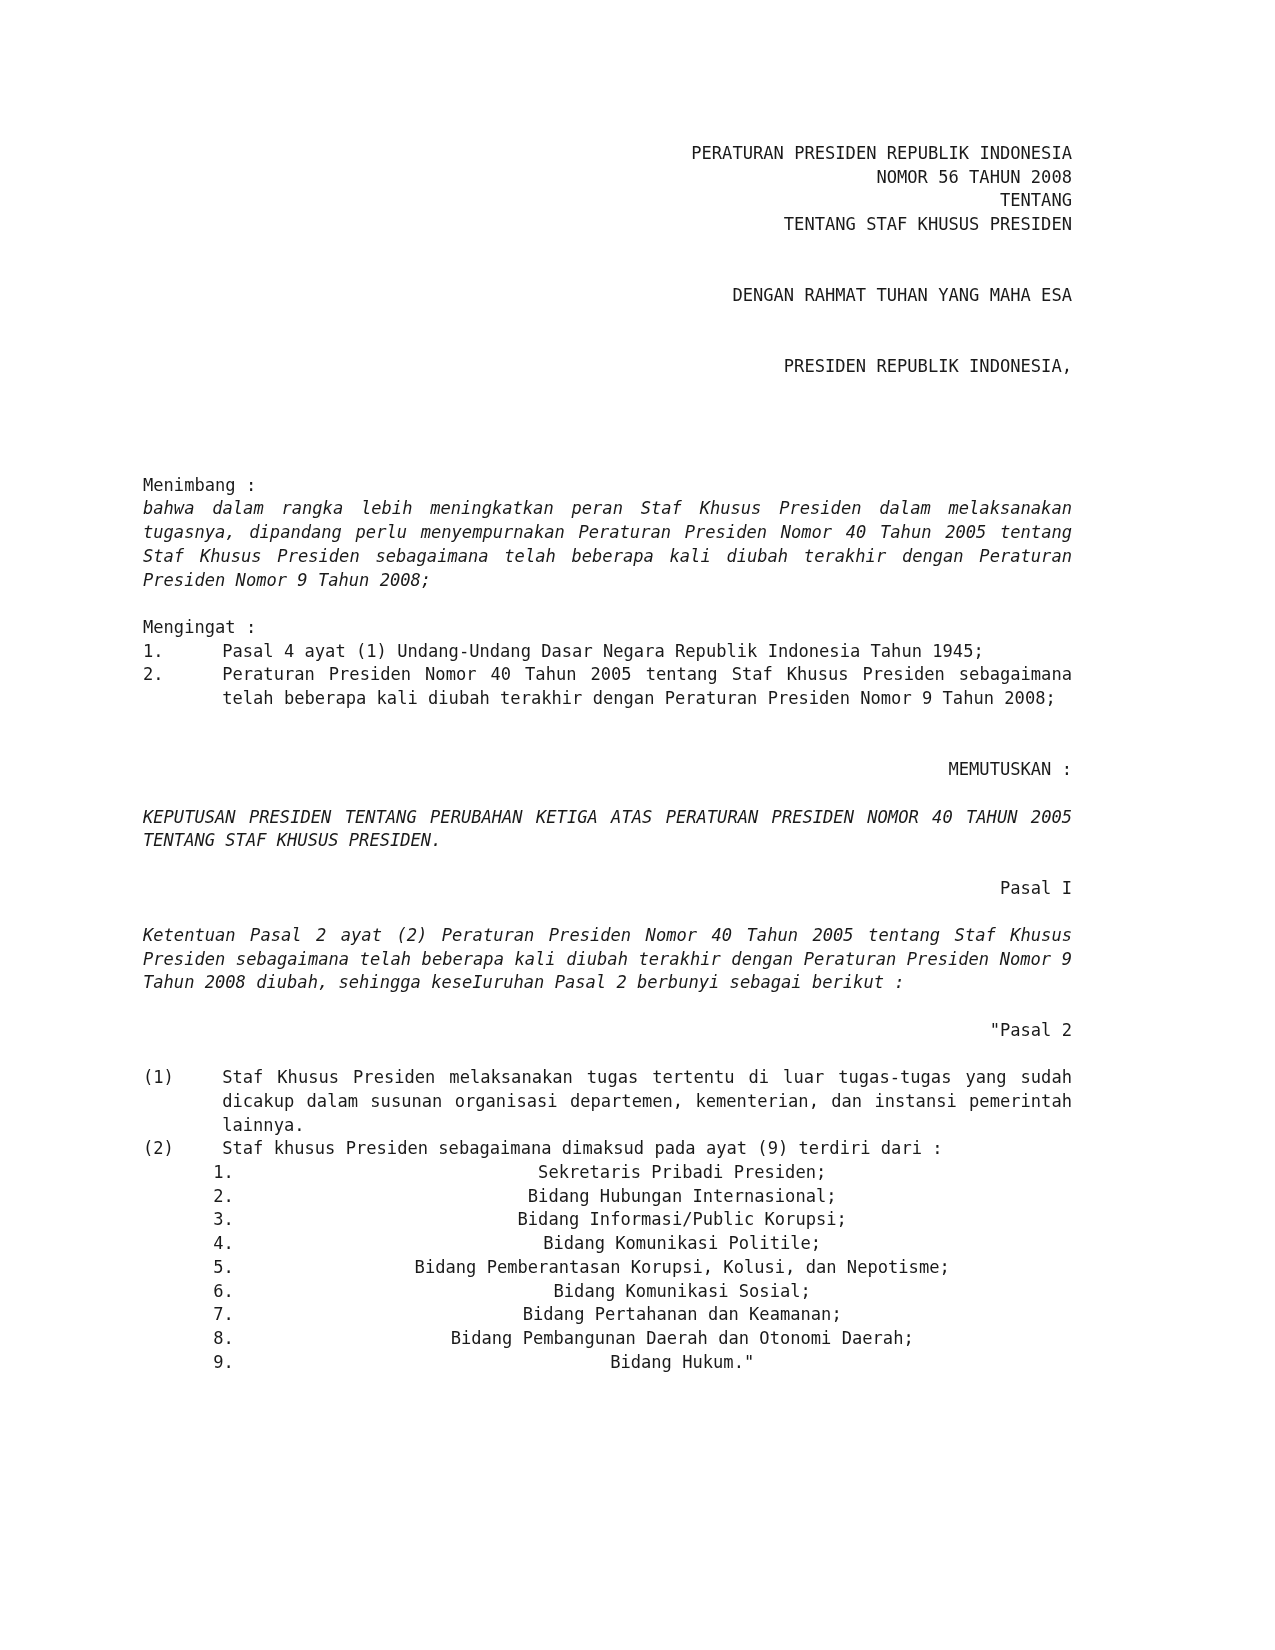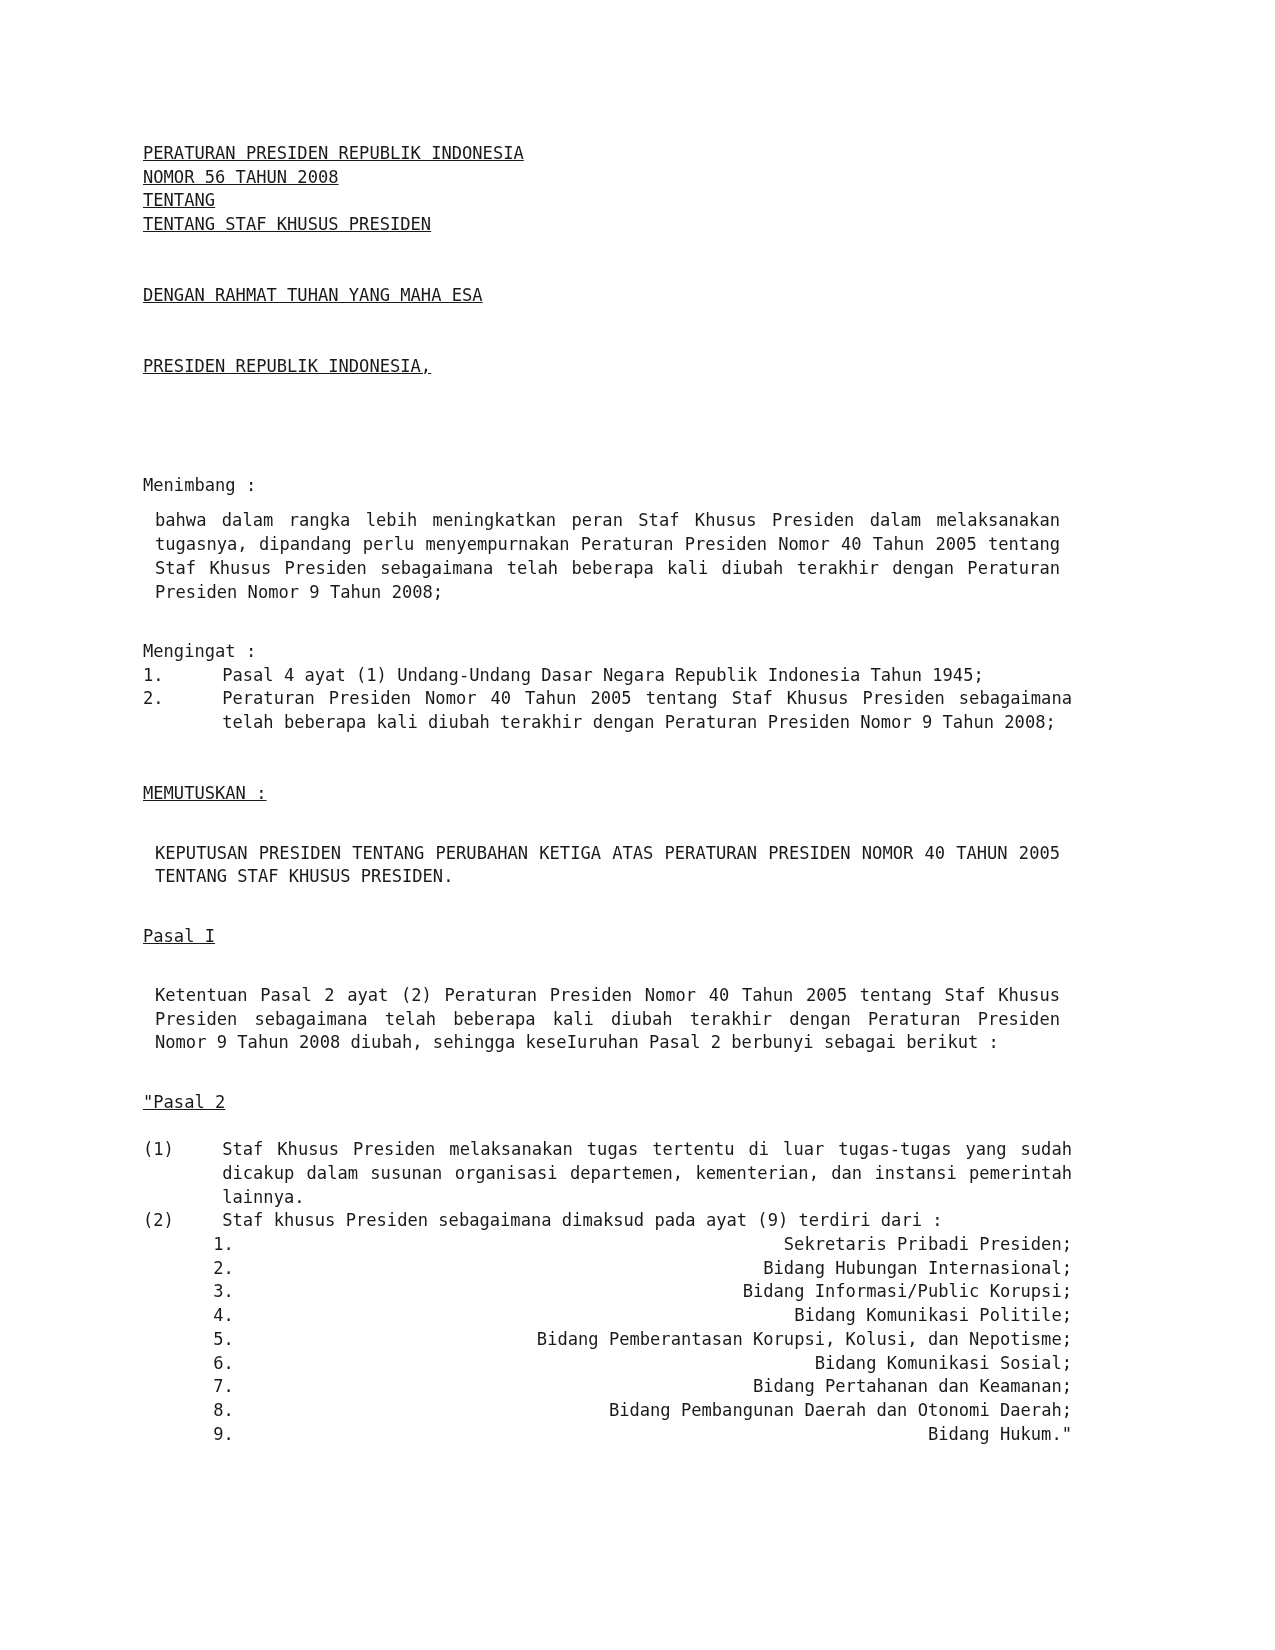--- a/index.html
+++ b/index.html
@@ -27,27 +27,27 @@
   .doc-item,
   .doc-subitem,
   .doc-center {
     font-size: 17.1px;
     line-height: 23.7px;
     letter-spacing: 0px;
     white-space: pre-wrap;
     word-spacing: 0px;
   }
   .doc-center {
-    text-align: left;
-    text-decoration: underline;
+    text-align: right;
   }
   .doc-para {
     text-align: justify;
     text-justify: inter-word;
-    margin: 12px;
+    margin: 0;
+    font-style: italic;
   }
   .doc-line {
     text-align: left;
     margin: 0;
     white-space: pre;
   }
   .header-block {
     margin: 0;
   }
   .header-block .doc-center {
@@ -68,21 +68,21 @@
     text-align: left;
   }
   .doc-item > .body {
     flex: 1 1 auto;
     text-align: justify;
     text-justify: inter-word;
     white-space: pre-wrap;
     margin-left: 9px;
   }
   .doc-item > .body.flush {
-    text-align: right;
+    text-align: center;
   }
 
   
   .lvl-num > .marker { width: 70.2px; }
   
   .lvl-paren > .marker { width: 70.2px; }
 
   
   .sublist {
     margin-left: 70.2px;

